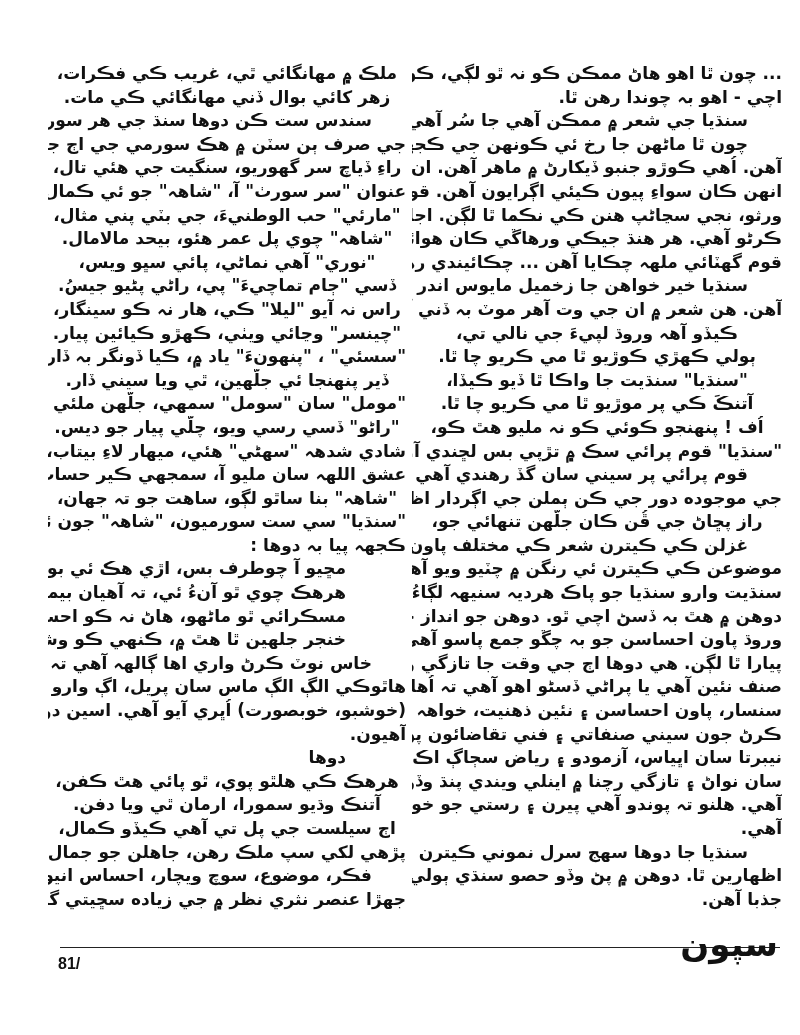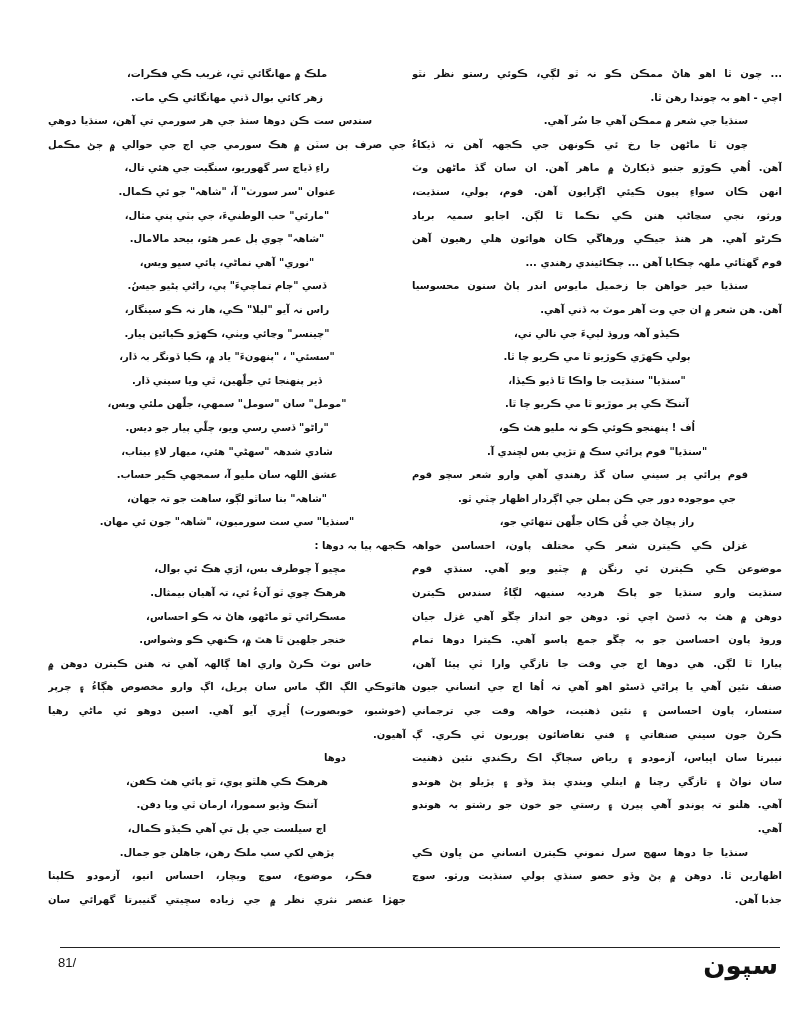--- a/index.html
+++ b/index.html
@@ -1,33 +1,33 @@
 <!DOCTYPE html>
 <html><head>
 <meta charset="utf-8">
 <style>
   html, body { margin: 0; padding: 0; background: #ffffff; }
   body { width: 800px; height: 1035px; position: relative; overflow: hidden;
          font-family: "DejaVu Sans", sans-serif; color: #111111; }
   .page { position: absolute; left: 0; top: 0; width: 800px; height: 1035px; }
   .col { position: absolute; top: 62px; direction: rtl; font-weight: bold;
-         font-size: 10px; line-height: 23.6px; }
+         font-size: 17px; line-height: 23.6px; }
   .col-right { left: 412px; width: 370px; }
   .col-left { left: 48px; width: 358px; }
   .line { display: block; white-space: nowrap; overflow: hidden; text-align: justify; text-align-last: justify; }
   .line.last { text-align-last: right; }
   .line.indent { padding-right: 34px; }
   .line.verse { text-align: center; text-align-last: center; }
   .line.verse-r { padding-right: 60px; text-align-last: right; }
   .line.heading { text-align-last: right; }
   .footer-rule { position: absolute; left: 60px; top: 947px; width: 720px; height: 0;
                  border-top: 1.5px solid #222; }
   .page-num { position: absolute; left: 58px; top: 955px; font-family: "Liberation Sans", sans-serif;
-              font-size: 13px; font-weight: normal; direction: ltr; }
-  .mag-title { position: absolute; right: 22px; top: 950px; font-size: 26px; font-weight: bold;
+              font-size: 16px; font-weight: bold; direction: ltr; }
+  .mag-title { position: absolute; right: 22px; top: 924px; font-size: 34px; font-weight: bold;
                direction: rtl; font-family: "DejaVu Sans", sans-serif; }
 </style>
 </head>
 <body>
 
 <div class="page">
   <div class="col col-right" id="col-right">
       <span class="line line">... چون ٿا اهو هاڻ ممڪن ڪو نہ ٿو لڳي، ڪوئي رستو نظر نٿو</span>
       <span class="line last">اچي - اهو بہ چوندا رهن ٿا.</span>
       <span class="line indent last">سنڌيا جي شعر ۾ ممڪن آهي جا سُر آهي.</span>

